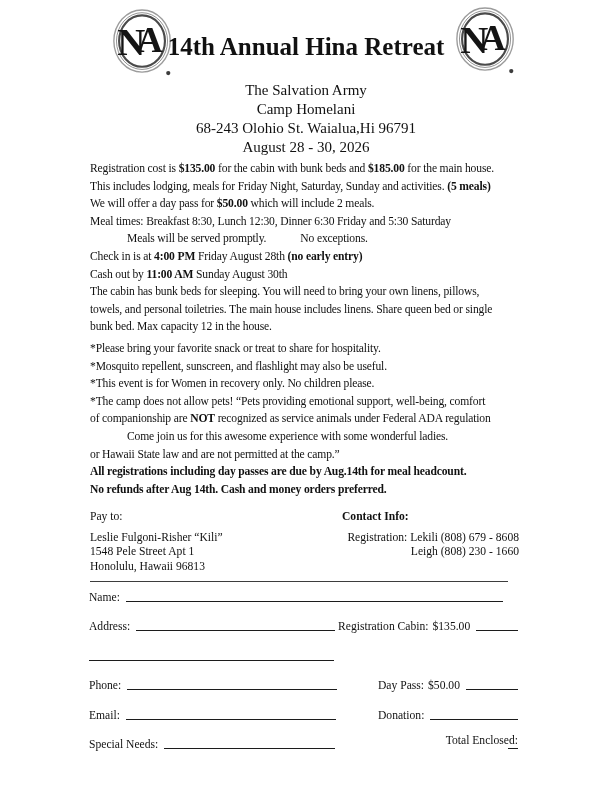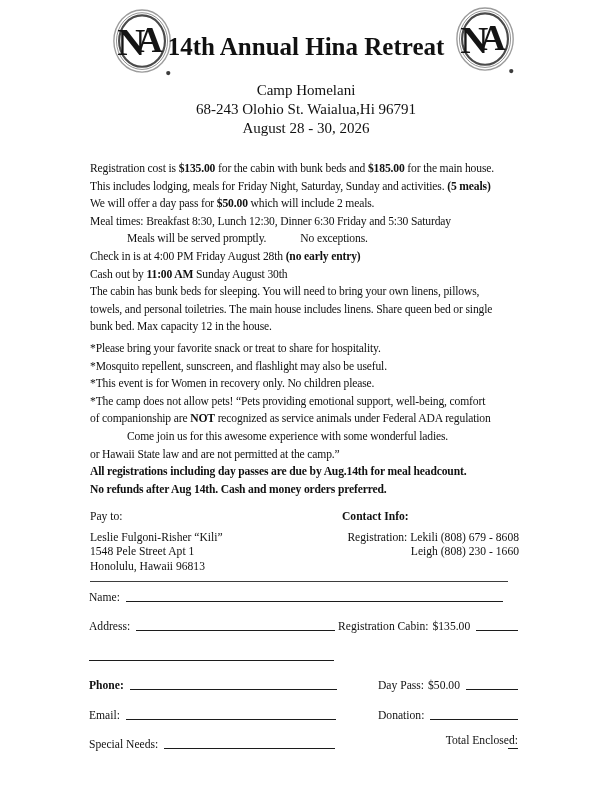--- a/index.html
+++ b/index.html
@@ -33,21 +33,21 @@
   
   .frow{position:absolute;display:flex;align-items:flex-end;height:17px;font-size:11.6px;white-space:nowrap;}
   .frow .lab{flex:0 0 auto;}
   .frow .amt{flex:0 0 auto;margin-left:4px;}
   .fline{flex:1 1 auto;border-bottom:1px solid #1c1c1c;margin:0 0 2px 6px;min-width:10px;}
   .fline.noml{margin-left:0;}
   
   .r-name{left:89px;top:587px;width:414px;}
   .r-address{left:89px;top:616px;width:246px;}
   .r-address2{left:89px;top:646px;width:245px;}
-  .r-phone{left:89px;top:675px;width:248px;font-weight:bold;}
+  .r-phone{left:89px;top:675px;width:248px;}
   .r-email{left:89px;top:705px;width:247px;}
   .r-special{left:89px;top:734px;width:246px;}
   
   .r-cabin{left:338px;top:616px;width:180px;}
   .r-main{left:378px;top:646px;width:136px;}
   .r-daypass{left:378px;top:675px;width:140px;}
   .r-donation{left:378px;top:705px;width:140px;}
   .r-total{left:378px;top:734px;width:140px;flex-direction:column;}
 </style>
 </head>
@@ -69,32 +69,33 @@
   <svg class="logo logo-right" viewBox="0 0 64 70" aria-hidden="true">
     <ellipse cx="31" cy="33" rx="29" ry="32" fill="none" stroke="#9c9c9c" stroke-width="1.4"></ellipse>
     <ellipse cx="31" cy="33" rx="26.3" ry="29.2" fill="none" stroke="#8f8f8f" stroke-width="1"></ellipse>
     <ellipse cx="31" cy="33" rx="23.6" ry="26.4" fill="none" stroke="#4a4a4a" stroke-width="2.2"></ellipse>
     <text x="20" y="47" text-anchor="middle" font-family="Liberation Serif,serif" font-weight="bold" font-size="40" fill="#141414">N</text>
     <text x="39" y="44" text-anchor="middle" font-family="Liberation Serif,serif" font-weight="bold" font-size="37" fill="#141414">A</text>
     <circle cx="58" cy="66" r="2.2" fill="#3c3c3c"></circle>
   </svg>
 
   <div class="venue">
+    <div>The Salvation Army</div>
     <div>Camp Homelani</div>
     <div>68-243 Olohio St. Waialua,Hi 96791</div>
     <div>August 28 - 30, 2026</div>
   </div>
 
   <div class="body-text">
     <div class="bl"><span>Registration cost is </span><span style="font-weight: bold;">$135.00</span><span> for the cabin with bunk beds and </span><span style="font-weight: bold;">$185.00</span><span> for the main house.</span></div>
     <div class="bl"><span>This includes lodging, meals for Friday Night, Saturday, Sunday and activities. </span><span style="font-weight: bold;">(5 meals)</span></div>
     <div class="bl"><span>We will offer a day pass for </span><span style="font-weight: bold;">$50.00</span><span> which will include 2 meals.</span></div>
     <div class="bl"><span>Meal times: Breakfast 8:30, Lunch 12:30, Dinner 6:30 Friday and 5:30 Saturday</span></div>
     <div class="bl ind"><span>Meals will be served promptly.</span><span style="margin-left: 34px;">No exceptions.</span></div>
-    <div class="bl"><span>Check in is at </span><span style="font-weight: normal;">4:00 PM</span><span> Friday August 28th </span><span style="font-weight: bold;">(no early entry)</span></div>
+    <div class="bl"><span>Check in is at </span><span style="font-weight: bold;">4:00 PM</span><span> Friday August 28th </span><span style="font-weight: bold;">(no early entry)</span></div>
     <div class="bl"><span>Cash out by </span><span style="font-weight: bold;">11:00 AM</span><span> Sunday August 30th</span></div>
     <div class="bl"><span>The cabin has bunk beds for sleeping. You will need to bring your own linens, pillows,</span></div>
     <div class="bl"><span>towels, and personal toiletries. The main house includes linens. Share queen bed or single</span></div>
     <div class="bl"><span>bunk bed. Max capacity 12 in the house.</span></div>
     <div class="bl sp"><span>*Please bring your favorite snack or treat to share for hospitality.</span></div>
     <div class="bl"><span>*Mosquito repellent, sunscreen, and flashlight may also be useful.</span></div>
     <div class="bl"><span>*This event is for Women in recovery only. No children please.</span></div>
     <div class="bl"><span>*The camp does not allow pets! “Pets providing emotional support, well-being, comfort</span></div>
     <div class="bl"><span>of companionship are </span><span style="font-weight: bold;">NOT</span><span> recognized as service animals under Federal ADA regulation</span></div>
     <div class="bl ind"><span>Come join us for this awesome experience with some wonderful ladies.</span></div>

